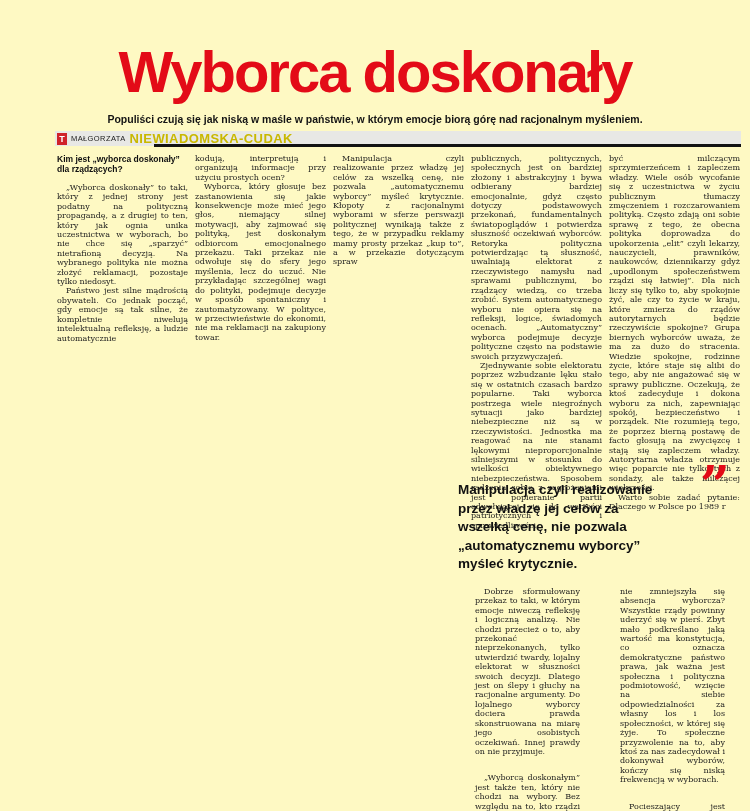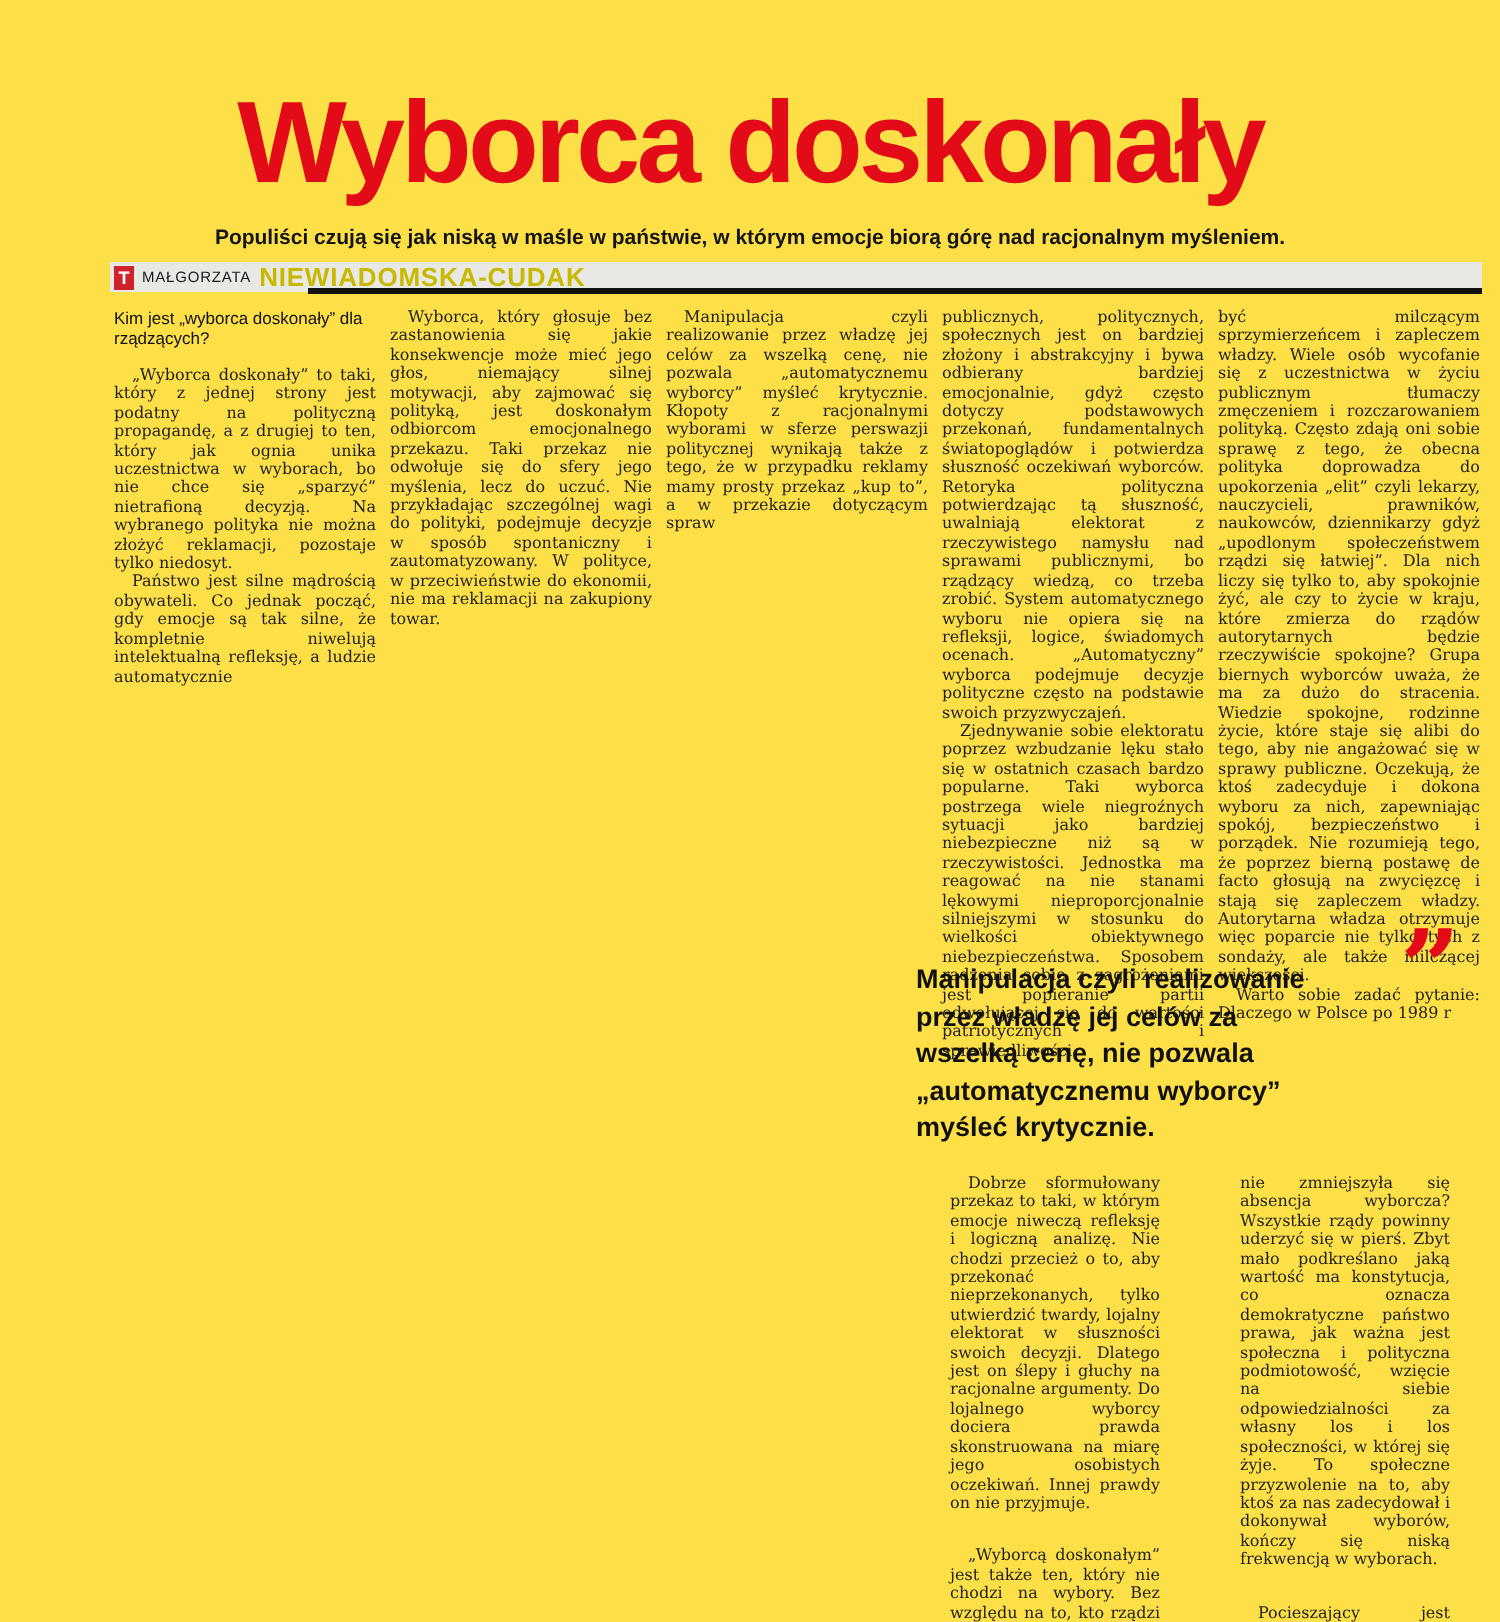--- a/index.html
+++ b/index.html
@@ -1,19 +1,19 @@
 <!DOCTYPE html>
 <html lang="pl"><head>
 <meta charset="utf-8">
 <style>
   html,body{margin:0;padding:0;background:#ffffff;}
   .page{
     position:relative;
     width:750px;height:811px;
-    background:#fde047;
+    background:#fef9c3;
     overflow:hidden;
     font-family:"Liberation Sans",sans-serif;
   }
   
   .headline{
     position:absolute;top:38px;left:0;right:0;
     margin:0;text-align:center;
     font-family:"Liberation Sans",sans-serif;
     font-size:58px;font-weight:bold;letter-spacing:-2px;
     color:#e30b17;
@@ -47,21 +47,21 @@
   .col p{
     margin:0;
     font-family:"DejaVu Serif",serif;
     font-size:8px;line-height:9.4px;
     text-align:justify;color:#1d1d1d;
   }
   .col p.indent{text-indent:9px;}
   .question-heading{
     margin:0 0 9px 0;
     font-family:"Liberation Sans",sans-serif;
-    font-size:8.5px;line-height:10px;font-weight:normal;color:#101010;
+    font-size:8.5px;line-height:10px;font-weight:bold;color:#101010;
   }
   
   .pull-quote{
     position:absolute;top:481px;left:458px;width:286px;height:86px;
   }
   .pull-quote p{
     margin:0;width:204px;
     font-family:"Liberation Sans",sans-serif;
     font-size:13.5px;line-height:18.5px;font-weight:bold;color:#111111;
   }
@@ -101,20 +101,21 @@
     <span class="byline-rule"></span>
   </div>
 
   <div class="top-columns">
     <div class="col">
       <h2 class="question-heading">Kim jest „wyborca doskonały” dla rządzących?</h2>
       <p class="indent">„Wyborca doskonały” to taki, który z jednej strony jest podatny na polityczną propagandę, a z drugiej to ten, który jak ognia unika uczestnictwa w wyborach, bo nie chce się „sparzyć” nietrafioną decyzją. Na wybranego polityka nie można złożyć reklamacji, pozostaje tylko niedosyt.</p>
       <p class="indent">Państwo jest silne mądrością obywateli. Co jednak począć, gdy emocje są tak silne, że kompletnie niwelują intelektualną refleksję, a ludzie automatycznie</p>
     </div>
     <div class="col">
+      <p>kodują, interpretują i organizują informacje przy użyciu prostych ocen?</p>
       <p class="indent">Wyborca, który głosuje bez zastanowienia się jakie konsekwencje może mieć jego głos, niemający silnej motywacji, aby zajmować się polityką, jest doskonałym odbiorcom emocjonalnego przekazu. Taki przekaz nie odwołuje się do sfery jego myślenia, lecz do uczuć. Nie przykładając szczególnej wagi do polityki, podejmuje decyzje w sposób spontaniczny i zautomatyzowany. W polityce, w przeciwieństwie do ekonomii, nie ma reklamacji na zakupiony towar.</p>
     </div>
     <div class="col">
       <p class="indent">Manipulacja czyli realizowanie przez władzę jej celów za wszelką cenę, nie pozwala „automatycznemu wyborcy” myśleć krytycznie. Kłopoty z racjonalnymi wyborami w sferze perswazji politycznej wynikają także z tego, że w przypadku reklamy mamy prosty przekaz „kup to”, a w przekazie dotyczącym spraw</p>
     </div>
     <div class="col">
       <p>publicznych, politycznych, społecznych jest on bardziej złożony i abstrakcyjny i bywa odbierany bardziej emocjonalnie, gdyż często dotyczy podstawowych przekonań, fundamentalnych światopoglądów i potwierdza słuszność oczekiwań wyborców. Retoryka polityczna potwierdzając tą słuszność, uwalniają elektorat z rzeczywistego namysłu nad sprawami publicznymi, bo rządzący wiedzą, co trzeba zrobić. System automatycznego wyboru nie opiera się na refleksji, logice, świadomych ocenach. „Automatyczny” wyborca podejmuje decyzje polityczne często na podstawie swoich przyzwyczajeń.</p>
       <p class="indent">Zjednywanie sobie elektoratu poprzez wzbudzanie lęku stało się w ostatnich czasach bardzo popularne. Taki wyborca postrzega wiele niegroźnych sytuacji jako bardziej niebezpieczne niż są w rzeczywistości. Jednostka ma reagować na nie stanami lękowymi nieproporcjonalnie silniejszymi w stosunku do wielkości obiektywnego niebezpieczeństwa. Sposobem radzenia sobie z zagrożeniami jest popieranie partii odwołującej się do wartości patriotycznych i sprawiedliwości.</p>
     </div>
     <div class="col">

